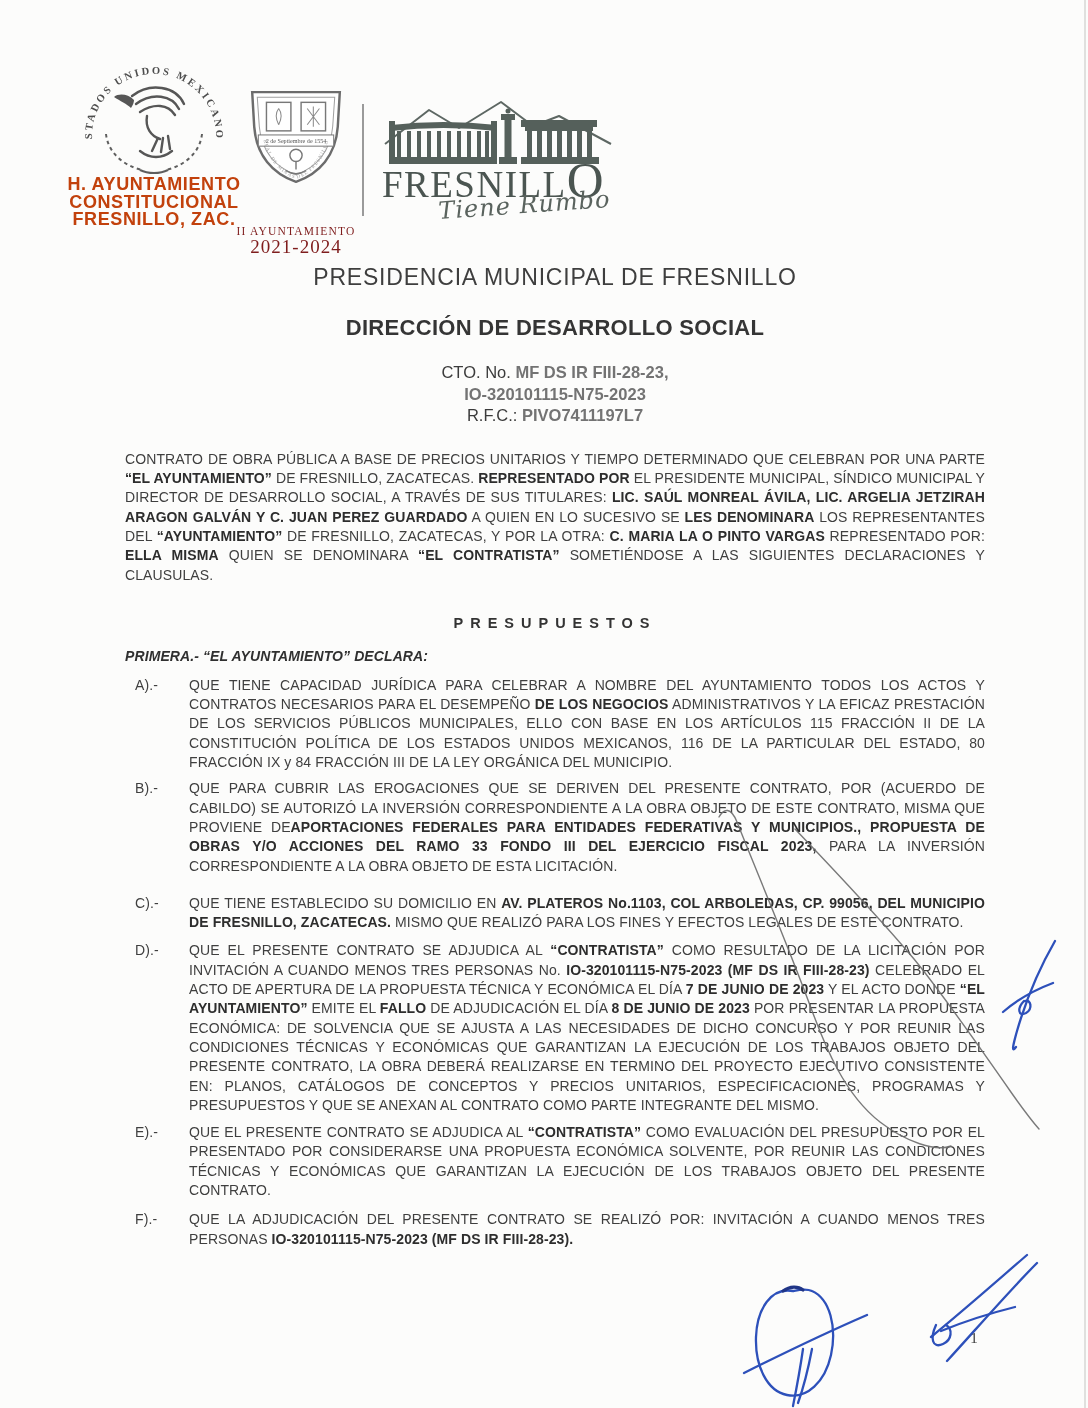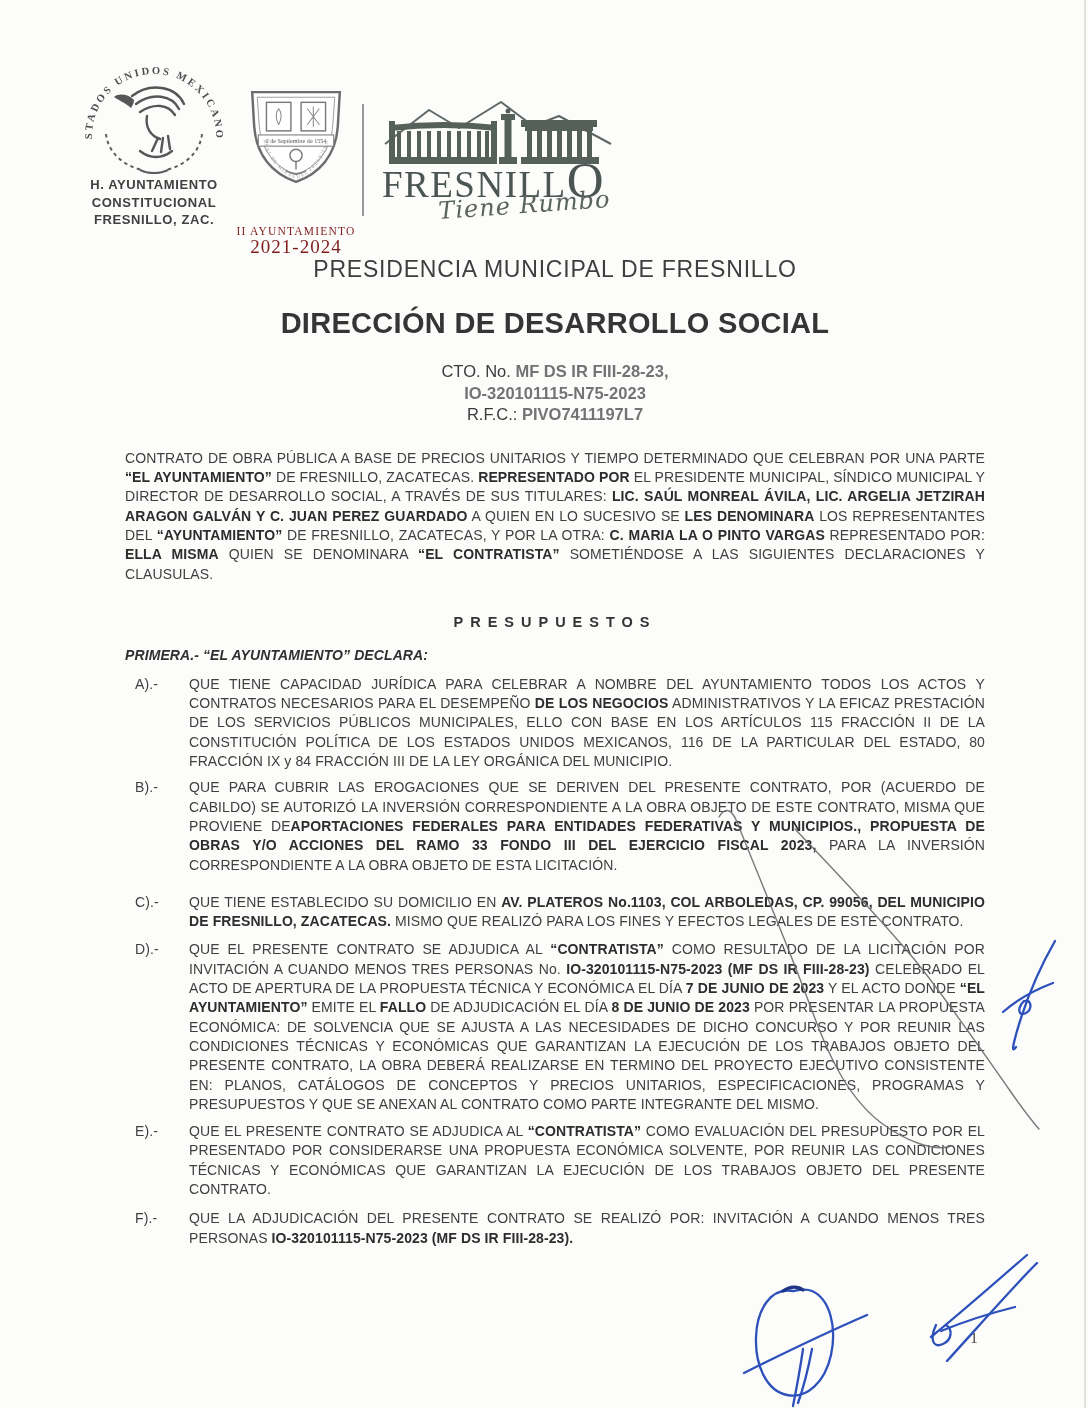--- a/index.html
+++ b/index.html
@@ -11,34 +11,34 @@
     font-family:"Liberation Sans",sans-serif;
     color:#3f3f3f;
     overflow:hidden;
   }
   .scan-edge{position:absolute;right:2px;top:0;width:2px;height:100%;background:#e0e0de;}
 
   
   .eagle-seal{position:absolute;left:70px;top:54px;width:168px;height:122px;}
   .left-caption{
     position:absolute;left:58px;top:176px;width:192px;
-    text-align:center;font-weight:bold;font-size:13px;line-height:17.5px;
-    letter-spacing:.6px;color:#404040;
+    text-align:center;font-weight:bold;font-size:18px;line-height:17.5px;
+    letter-spacing:.6px;color:#c2410c;
   }
   .shield{position:absolute;left:242px;top:86px;width:108px;height:104px;}
   .shield-caption{position:absolute;left:226px;top:189px;width:140px;text-align:center;color:#7f1d1d;margin-top:36px;}
   .shield-caption .l1{font-family:"Liberation Serif",serif;font-size:11.5px;letter-spacing:1.2px;}
   .shield-caption .l2{font-family:"Liberation Serif",serif;font-size:19px;letter-spacing:1px;margin-top:-1px;}
   .logo-divider{position:absolute;left:362px;top:104px;width:1.5px;height:112px;background:#9a9a9a;}
   .brand{position:absolute;left:381px;top:96px;width:240px;height:128px;}
 
   
-  .content{position:absolute;left:125px;top:256px;width:860px;}
+  .content{position:absolute;left:125px;top:264px;width:860px;}
   .t1{font-size:23px;font-weight:400;letter-spacing:.8px;text-align:center;color:#3e3e3e;margin:0 0 24px;}
-  .t2{font-size:29px;font-weight:bold;letter-spacing:.3px;text-align:center;color:#353535;margin:16px 0 21px;}
+  .t2{font-size:22px;font-weight:bold;letter-spacing:.3px;text-align:center;color:#353535;margin:16px 0 21px;}
   .t3{font-size:17px;font-weight:bold;letter-spacing:.2px;text-align:center;color:#353535;margin:0 0 29px;}
   .cto{ text-align:center;font-size:16.5px;line-height:21.6px;color:#3b3b3b;margin:0 0 23px;}
   .cto b{color:#737373;}
   .body-text{font-size:14px;line-height:19.3px;text-align:justify;letter-spacing:.1px;}
   .body-text b{color:#2d2d2d;}
   .intro{margin:0;}
   .decl-head{
     text-align:center;font-weight:bold;font-size:14.5px;letter-spacing:7px;
     color:#333;margin:30px 0 0;
   }

